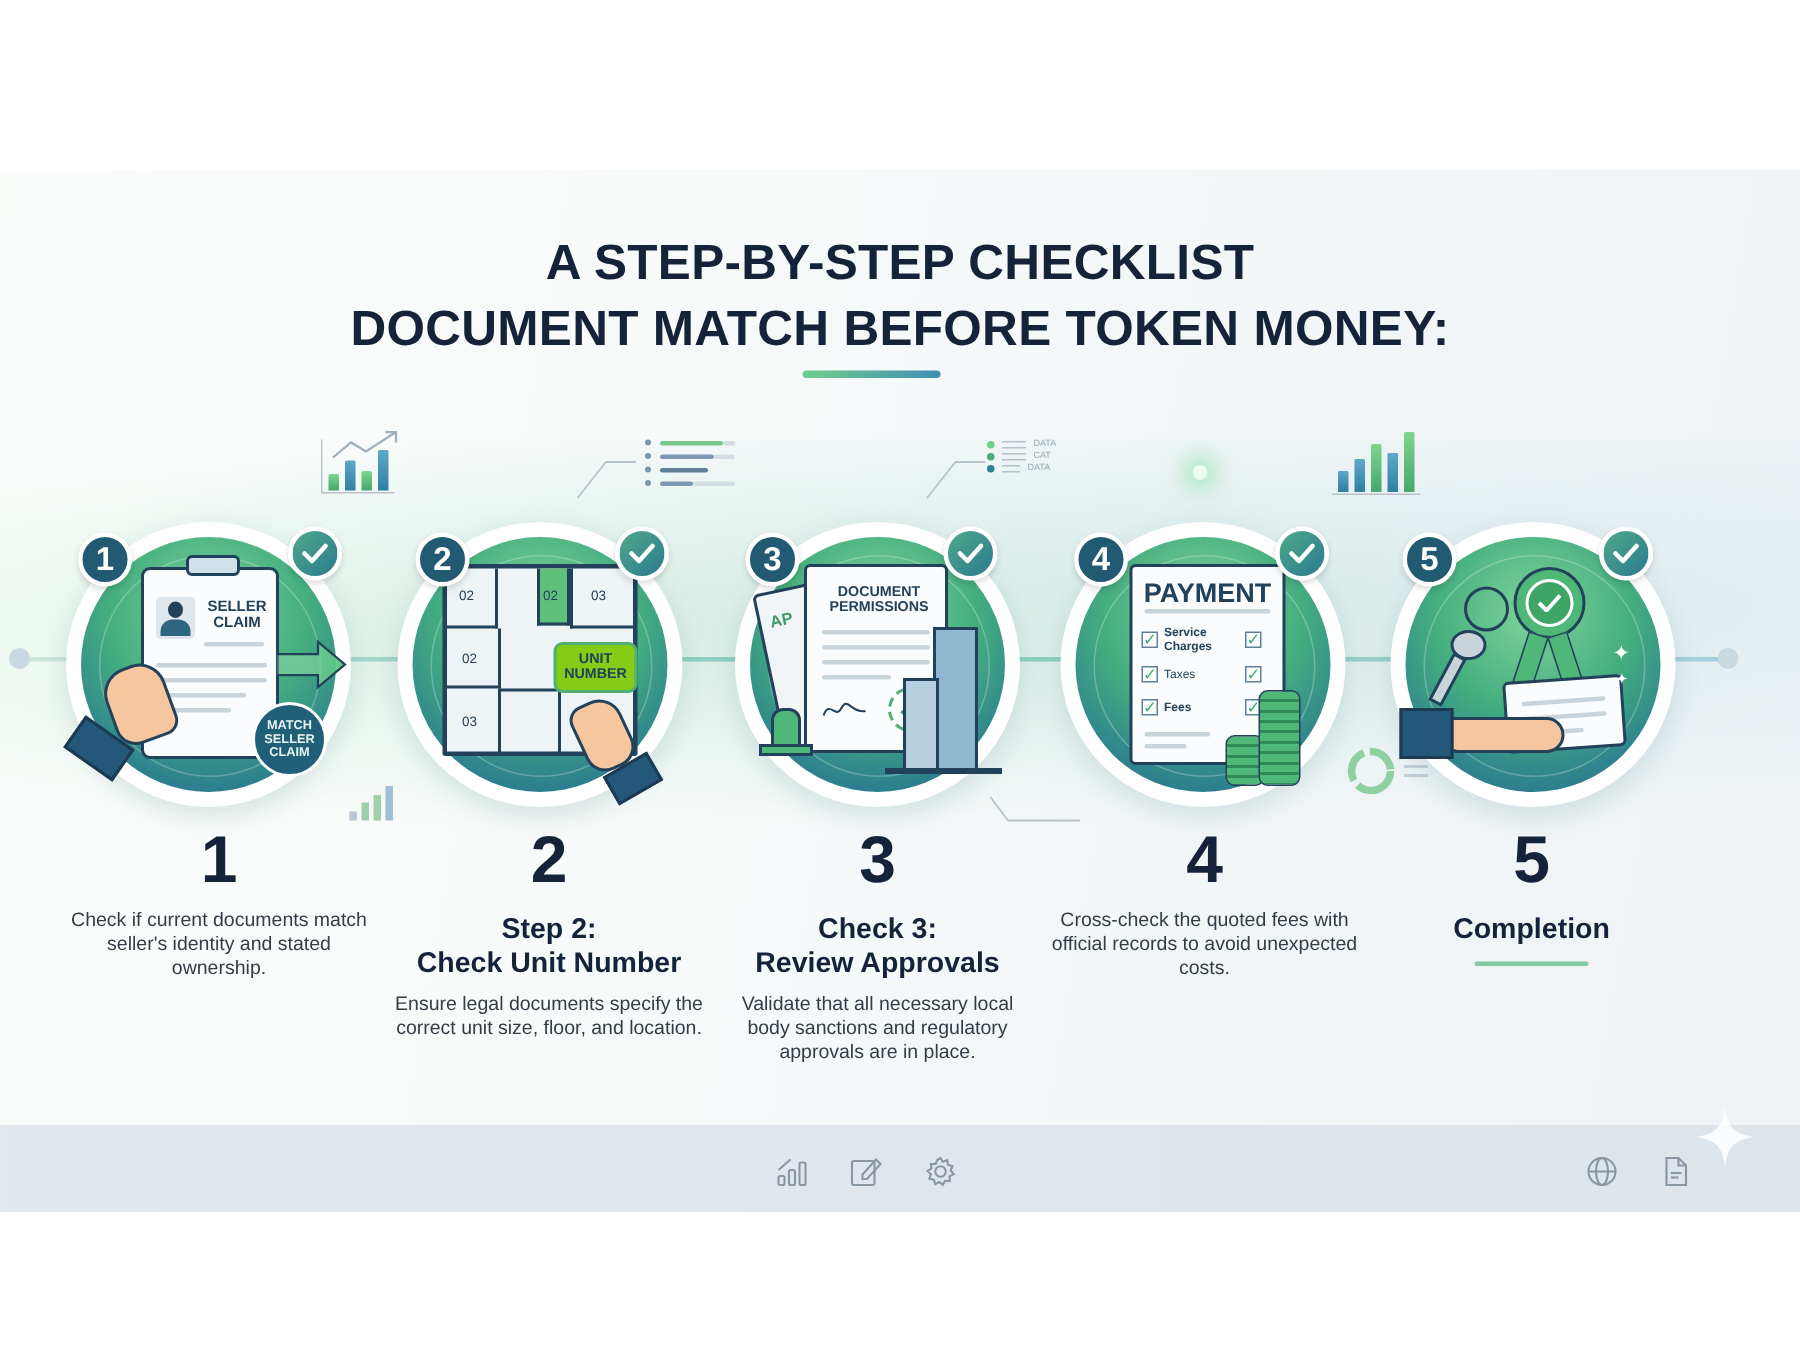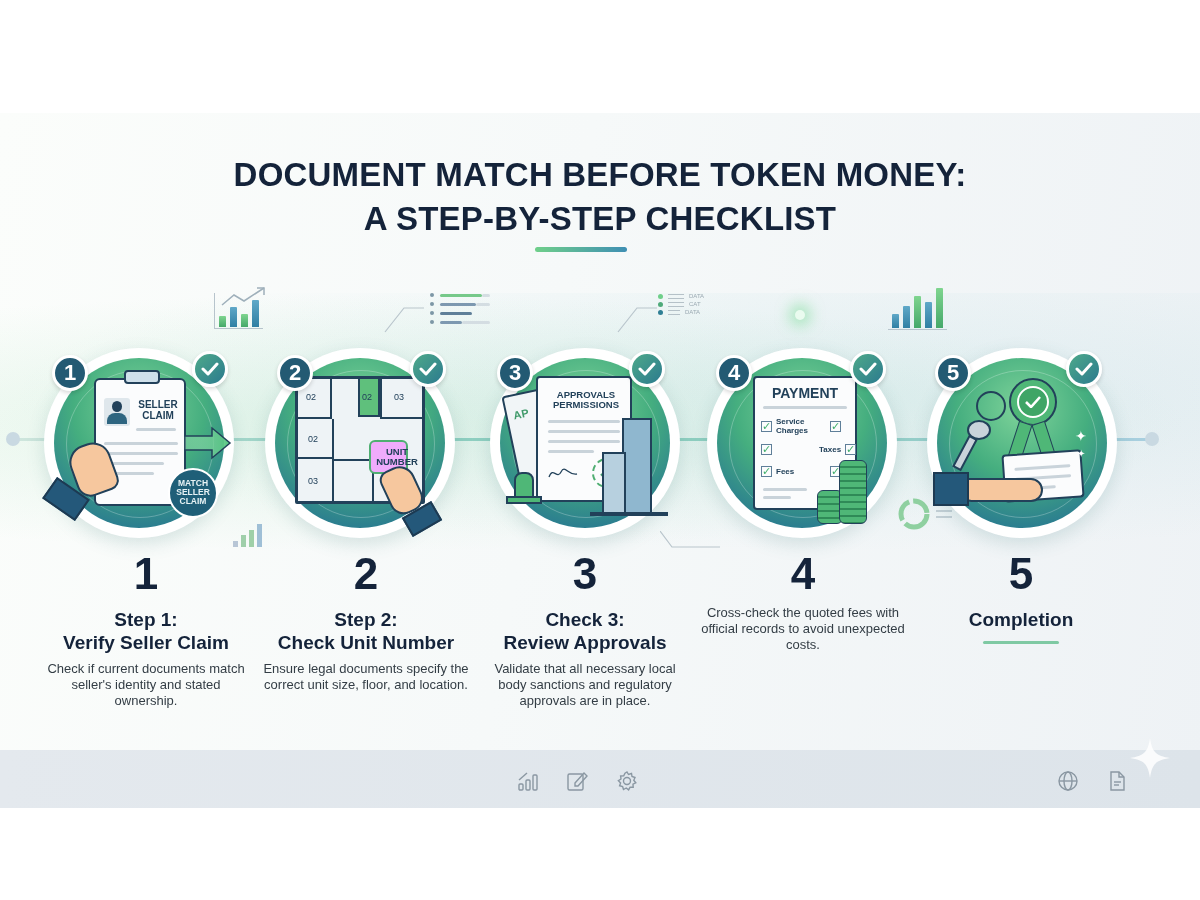--- a/index.html
+++ b/index.html
@@ -101,22 +101,22 @@
   .f-icon { position: absolute; top: 20px; width: 22px; height: 22px; display: flex; align-items: center; justify-content: center; }
   .sparkle { position: absolute; left: 1128px; top: 623px; width: 44px; height: 44px; }
 </style>
 </head>
 <body>
 
 <div class="canvas">
   <div class="glow"></div>
 
   <div class="title">
+    <div>A STEP-BY-STEP CHECKLIST</div>
     <div>DOCUMENT MATCH BEFORE TOKEN MONEY:</div>
-    <div>A STEP-BY-STEP CHECKLIST</div>
   </div>
   <div class="title-underline"></div>
 
   <div class="deco bars" style="left:214px; top:180px; height:36px;">
     <div class="bar g" style="height:11px"></div>
       <div class="bar b" style="height:20px"></div>
       <div class="bar g" style="height:13px"></div>
       <div class="bar b" style="height:27px"></div>
   </div>
   <svg class="deco" style="left:220px; top:172px;" width="50" height="22">
@@ -252,21 +252,21 @@
       <div style="position:absolute; left:0; top:40px; width:36px; height:40px; border-right:2px solid #22415a; border-bottom:2px solid #22415a;"></div>
       <div style="position:absolute; left:0; top:80px; width:36px; height:44px; border-right:2px solid #22415a;"></div>
       <div style="position:absolute; left:36px; top:80px; width:40px; height:44px; border-right:2px solid #22415a; border-top:2px solid #22415a;"></div>
       <div class="lbl" style="left:8px; top:14px; font-size:9px; font-weight:400;">02</div>
       <div class="lbl" style="left:64px; top:14px; font-size:9px; font-weight:400;">02</div>
       <div class="lbl" style="left:96px; top:14px; font-size:9px; font-weight:400;">03</div>
       <div class="lbl" style="left:10px; top:56px; font-size:9px; font-weight:400;">02</div>
       <div class="lbl" style="left:10px; top:98px; font-size:9px; font-weight:400;">03</div>
       <div class="lbl" style="left:50px; top:98px; font-size:9px; font-weight:400;margin-left:48px;">04</div>
     </div>
-    <div style="position:absolute; left:104px; top:92px; width:39px; height:34px; background:#f0abfc; border:2px solid #4fae72; border-radius:6px;">
+    <div style="position:absolute; left:104px; top:80px; width:56px; height:34px; background:#84cc16; border:2px solid #4fae72; border-radius:6px;">
       <div class="lbl" style="left:0; top:5px; width:52px; font-size:9.5px;">
         <div>UNIT</div>
         <div>NUMBER</div>
       </div>
     </div>
     <div class="hand" style="left:120px; top:118px; width:34px; height:48px; border-radius:10px 16px 14px 14px; transform:rotate(-25deg);"></div>
     <div class="cuff" style="left:140px; top:160px; width:34px; height:22px; transform:rotate(-30deg);"></div>
   </div>
   <div class="num-badge" style="left:277px; top:242px;">2</div>
   <div class="check-badge" style="left:410px; top:238px;">
@@ -275,21 +275,21 @@
       </svg>
   </div>
 
   <div class="step-circle" style="left:490px; top:235px;">
     <div class="ring"></div>
     <div class="paper" style="left:22px; top:40px; width:72px; height:110px; transform:rotate(-12deg); background:#f1f5f7;">
       <div class="lbl" style="left:6px; top:14px; font-size:11px; color:#3f9a6a;">AP</div>
     </div>
     <div class="paper" style="left:46px; top:28px; width:96px; height:126px;">
       <div class="lbl" style="left:4px; top:12px; width:88px; font-size:9.5px;">
-        <div>APPROVALS</div>
+        <div>DOCUMENT</div>
         <div>PERMISSIONS</div>
       </div>
       <div class="line" style="left:10px; top:42px; width:72px;"></div>
       <div class="line" style="left:10px; top:52px; width:72px;"></div>
       <div class="line" style="left:10px; top:62px; width:72px;"></div>
       <div class="line" style="left:10px; top:72px; width:46px;"></div>
       <svg style="position:absolute; left:10px; top:88px;" width="30" height="14">
           <path d="M1,11 C5,0 9,14 13,6 S20,10 29,8" fill="none" stroke="#22415a" stroke-width="1.3"></path>
         </svg>
       <div style="position:absolute; left:54px; top:80px; width:30px; height:30px; border-radius:50%; border:2px dashed #4fae72; display:flex; align-items:center; justify-content:center;">
@@ -307,31 +307,31 @@
   <div class="num-badge" style="left:497px; top:242px;">3</div>
   <div class="check-badge" style="left:629px; top:238px;">
     <svg width="18" height="14">
         <polyline points="2,7 7,12 16,2" fill="none" stroke="#fff" stroke-width="3" stroke-linecap="round" stroke-linejoin="round"></polyline>
       </svg>
   </div>
 
   <div class="step-circle" style="left:707px; top:235px;">
     <div class="ring"></div>
     <div class="paper" style="left:46px; top:28px; width:104px; height:134px;">
-      <div class="lbl" style="left:0; top:8px; width:100px; font-size:14px;">PAYMENT</div>
+      <div class="lbl" style="left:0; top:8px; width:100px; font-size:18px;">PAYMENT</div>
       <div class="line" style="left:8px; top:28px; width:84px;"></div>
       <div style="position:absolute; left:6px; top:36px; width:92px;">
         <div style="display:flex; align-items:center; gap:4px; height:24px;">
           <span style="width:11px;height:11px;border:1.5px solid #5f7f99;color:#3fae6a;font-size:11px;line-height:9px;">✓</span>
           <span style="font-family:'Liberation Sans',sans-serif;font-size:8px;font-weight:700;color:#22415a;width:50px;line-height:9px;">Service Charges</span>
           <span style="width:11px;height:11px;border:1.5px solid #5f7f99;color:#3fae6a;font-size:11px;line-height:9px;">✓</span>
         </div>
         <div style="display:flex; align-items:center; gap:4px; height:22px;">
           <span style="width:11px;height:11px;border:1.5px solid #5f7f99;color:#3fae6a;font-size:11px;line-height:9px;">✓</span>
-          <span style="font-family:'Liberation Sans',sans-serif;font-size:8px;font-weight:700;color:#22415a;width:50px;margin-left:43px;">Taxes</span>
+          <span style="font-family:'Liberation Sans',sans-serif;font-size:8px;font-weight:400;color:#22415a;width:50px;">Taxes</span>
           <span style="width:11px;height:11px;border:1.5px solid #5f7f99;color:#3fae6a;font-size:11px;line-height:9px;">✓</span>
         </div>
         <div style="display:flex; align-items:center; gap:4px; height:22px;">
           <span style="width:11px;height:11px;border:1.5px solid #5f7f99;color:#3fae6a;font-size:11px;line-height:9px;">✓</span>
           <span style="font-family:'Liberation Sans',sans-serif;font-size:8px;font-weight:700;color:#22415a;width:50px;">Fees</span>
           <span style="width:11px;height:11px;border:1.5px solid #5f7f99;color:#3fae6a;font-size:11px;line-height:9px;">✓</span>
         </div>
       </div>
       <div class="line" style="left:8px; top:110px; width:44px;"></div>
       <div class="line" style="left:8px; top:118px; width:28px;"></div>
@@ -376,24 +376,20 @@
   </div>
   <div class="num-badge" style="left:935px; top:242px;">5</div>
   <div class="check-badge" style="left:1066px; top:238px;">
     <svg width="18" height="14">
         <polyline points="2,7 7,12 16,2" fill="none" stroke="#fff" stroke-width="3" stroke-linecap="round" stroke-linejoin="round"></polyline>
       </svg>
   </div>
 
   <div class="step-text" style="left:31px; top:437px;">
     <div class="big-num">1</div>
-    <div class="step-title">
-      <div>Step 1:</div>
-      <div>Verify Seller Claim</div>
-    </div>
     <div class="step-desc">Check if current documents match seller's identity and stated ownership.</div>
   </div>
 
   <div class="step-text" style="left:251px; top:437px;">
     <div class="big-num">2</div>
     <div class="step-title">
       <div>Step 2:</div>
       <div>Check Unit Number</div>
     </div>
     <div class="step-desc">Ensure legal documents specify the correct unit size, floor, and location.</div>

